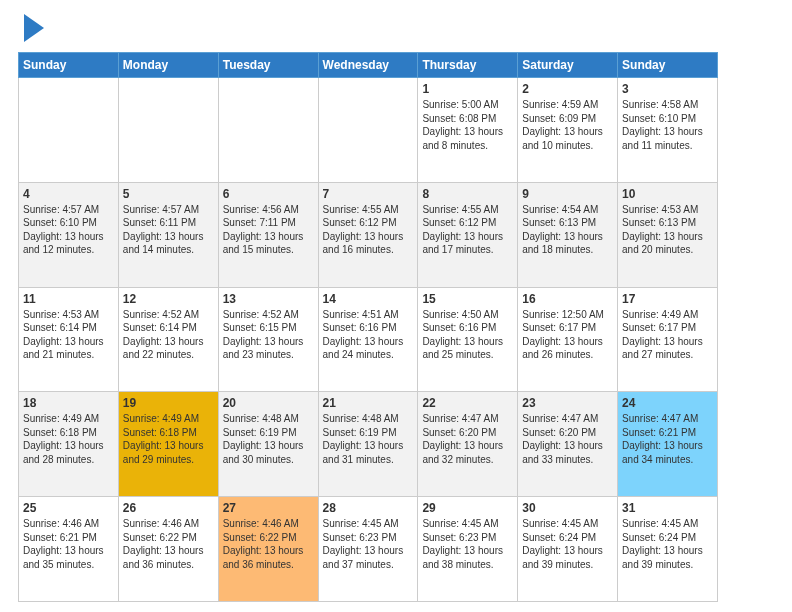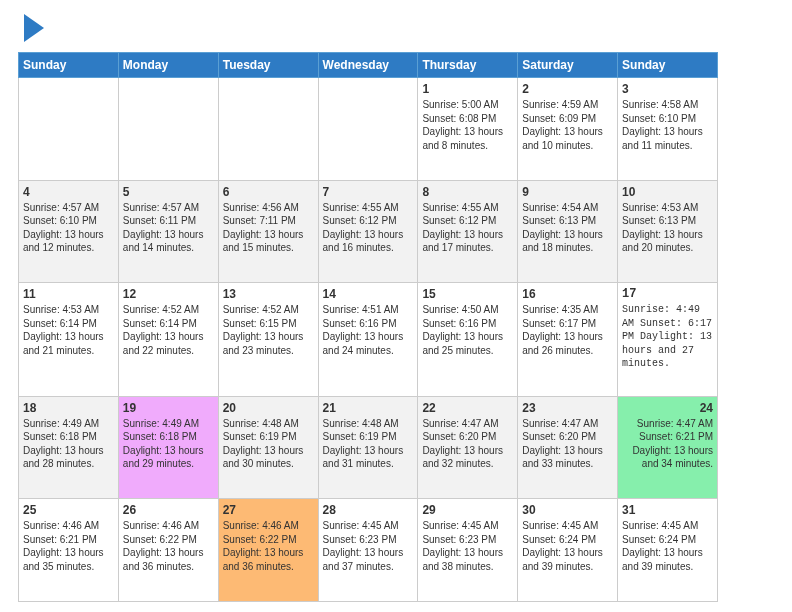--- a/index.html
+++ b/index.html
@@ -252,42 +252,42 @@
           </td>
           <td style="background: rgb(255, 255, 255);">
             <span class="day-number">15</span>
             <div class="day-info">Sunrise: 4:50 AM
 Sunset: 6:16 PM
 Daylight: 13 hours
 and 25 minutes.</div>
           </td>
           <td style="background: rgb(255, 255, 255);">
             <span class="day-number">16</span>
-            <div class="day-info">Sunrise: 4:35 AM
+            <div class="day-info">Sunrise: 12:50 AM
 Sunset: 6:17 PM
 Daylight: 13 hours
 and 26 minutes.</div>
           </td>
-          <td style="background: rgb(255, 255, 255); font-family: Liberation Mono, monospace;">
+          <td style="background: rgb(255, 255, 255);">
             <span class="day-number">17</span>
             <div class="day-info">Sunrise: 4:49 AM
 Sunset: 6:17 PM
 Daylight: 13 hours
 and 27 minutes.</div>
           </td>
         </tr>
         <tr>
           <td style="background: rgb(242, 242, 242);">
             <span class="day-number">18</span>
             <div class="day-info">Sunrise: 4:49 AM
 Sunset: 6:18 PM
 Daylight: 13 hours
 and 28 minutes.</div>
           </td>
-          <td style="background: #f0abfc;">
+          <td style="background: #eab308;">
             <span class="day-number">19</span>
             <div class="day-info">Sunrise: 4:49 AM
 Sunset: 6:18 PM
 Daylight: 13 hours
 and 29 minutes.</div>
           </td>
           <td style="background: rgb(242, 242, 242);">
             <span class="day-number">20</span>
             <div class="day-info">Sunrise: 4:48 AM
 Sunset: 6:19 PM
@@ -308,21 +308,21 @@
 Daylight: 13 hours
 and 32 minutes.</div>
           </td>
           <td style="background: rgb(242, 242, 242);">
             <span class="day-number">23</span>
             <div class="day-info">Sunrise: 4:47 AM
 Sunset: 6:20 PM
 Daylight: 13 hours
 and 33 minutes.</div>
           </td>
-          <td style="background: #86efac; text-align: right;">
+          <td style="background: #7dd3fc;">
             <span class="day-number">24</span>
             <div class="day-info">Sunrise: 4:47 AM
 Sunset: 6:21 PM
 Daylight: 13 hours
 and 34 minutes.</div>
           </td>
         </tr>
         <tr>
           <td style="background: rgb(255, 255, 255);">
             <span class="day-number">25</span>

